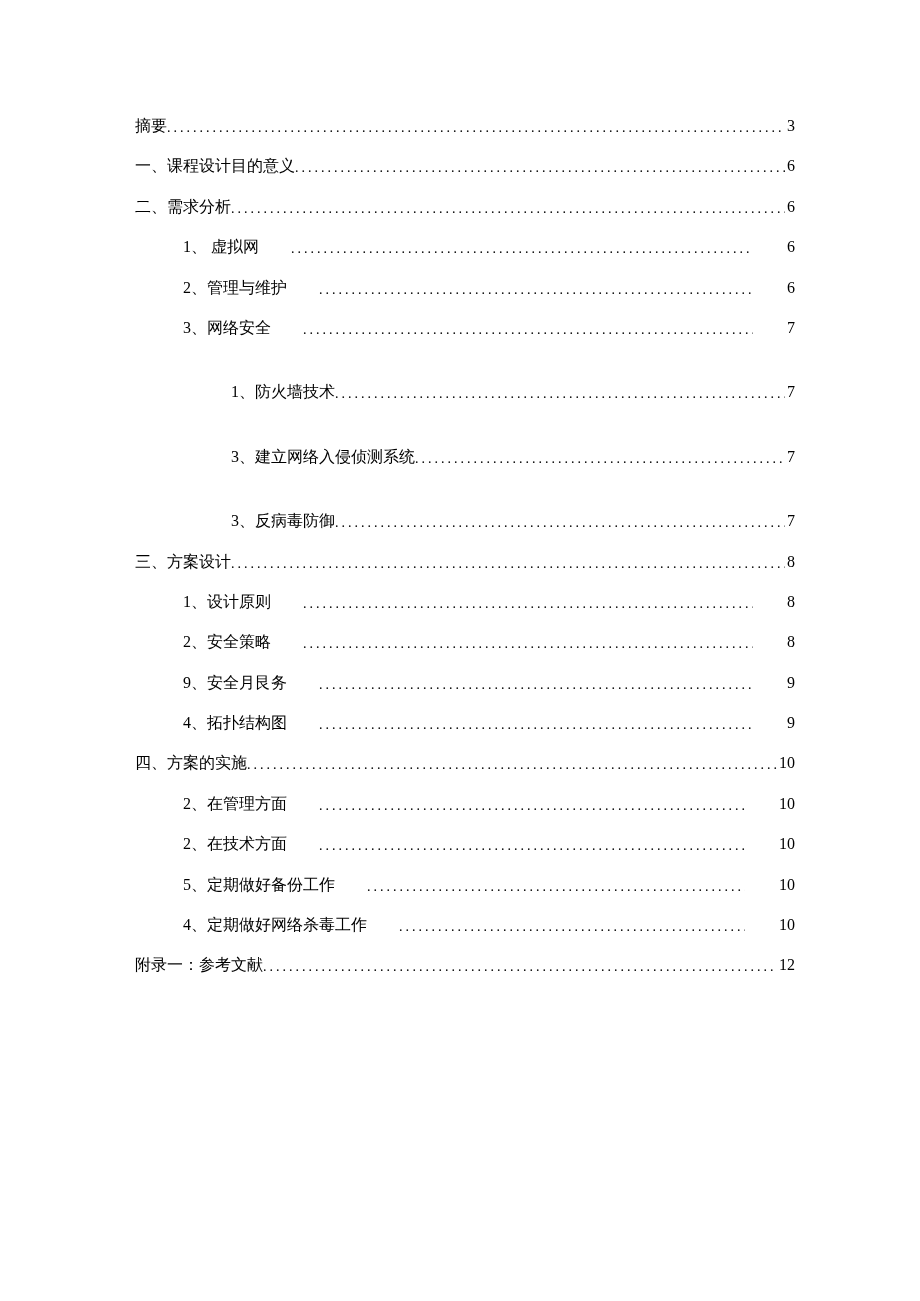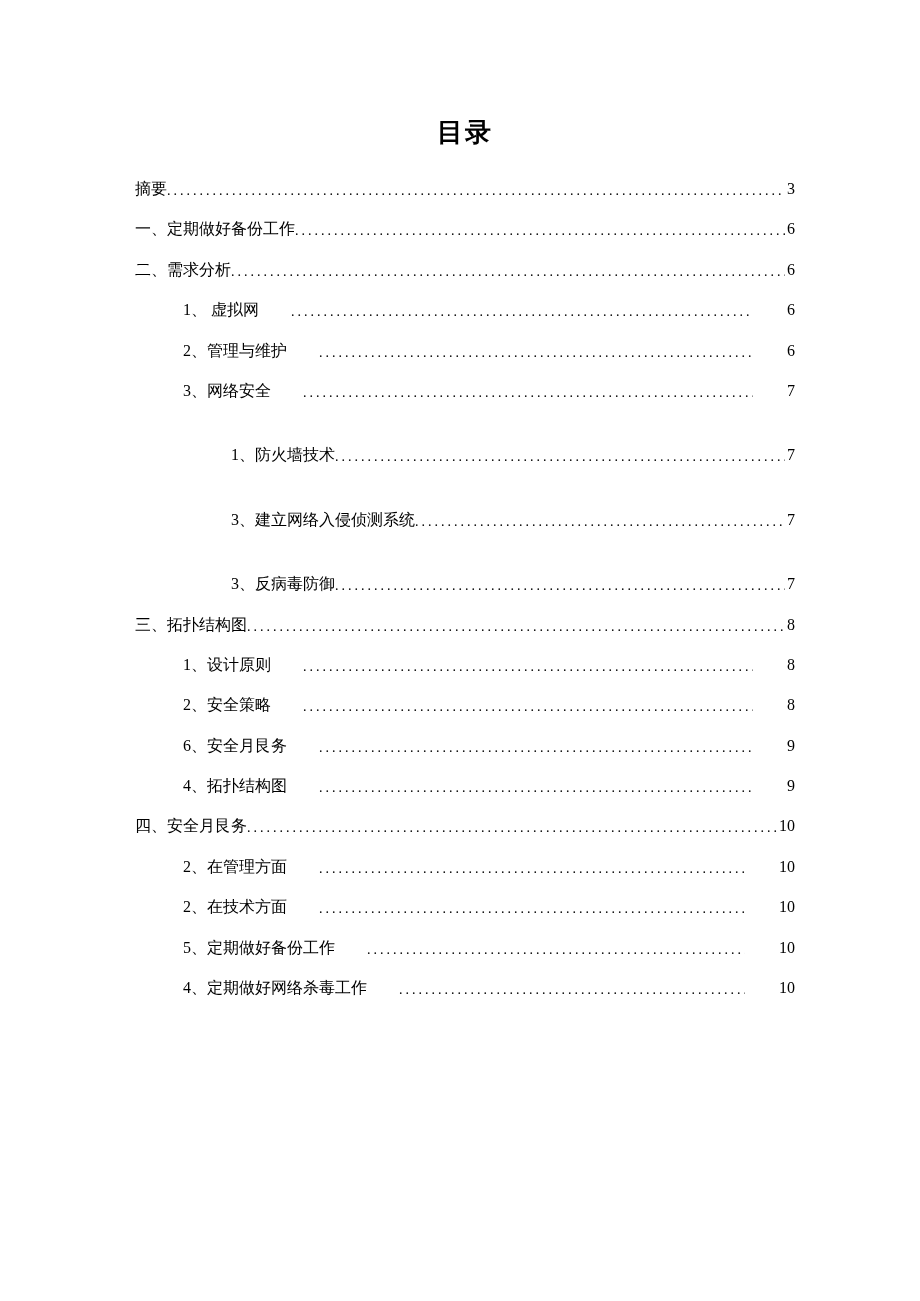--- a/index.html
+++ b/index.html
@@ -52,29 +52,28 @@
       padding-left: 2px;
     }
     .indent-0 { padding-left: 0; }
     .indent-1 { padding-left: 48px; gap: 32px; }
     .indent-2 { padding-left: 96px; margin-top: 42px; }
   </style>
 </head>
 <body>
 
 <div class="page">
-  <h1 class="title">目录</h1>
   <div class="toc-list">
       <div class="toc-entry indent-0">
         <span class="toc-label">摘要</span>
         <span class="toc-dots"></span>
         <span class="toc-page">3</span>
       </div>
       <div class="toc-entry indent-0">
-        <span class="toc-label">一、定期做好备份工作</span>
+        <span class="toc-label">一、课程设计目的意义</span>
         <span class="toc-dots"></span>
         <span class="toc-page">6</span>
       </div>
       <div class="toc-entry indent-0">
         <span class="toc-label">二、需求分析</span>
         <span class="toc-dots"></span>
         <span class="toc-page">6</span>
       </div>
       <div class="toc-entry indent-1">
         <span class="toc-label">1、 虚拟网</span>
@@ -100,46 +99,46 @@
         <span class="toc-label">3、建立网络入侵侦测系统</span>
         <span class="toc-dots"></span>
         <span class="toc-page">7</span>
       </div>
       <div class="toc-entry indent-2">
         <span class="toc-label">3、反病毒防御</span>
         <span class="toc-dots"></span>
         <span class="toc-page">7</span>
       </div>
       <div class="toc-entry indent-0">
-        <span class="toc-label">三、拓扑结构图</span>
+        <span class="toc-label">三、方案设计</span>
         <span class="toc-dots"></span>
         <span class="toc-page">8</span>
       </div>
       <div class="toc-entry indent-1">
         <span class="toc-label">1、设计原则</span>
         <span class="toc-dots"></span>
         <span class="toc-page">8</span>
       </div>
       <div class="toc-entry indent-1">
         <span class="toc-label">2、安全策略</span>
         <span class="toc-dots"></span>
         <span class="toc-page">8</span>
       </div>
       <div class="toc-entry indent-1">
-        <span class="toc-label">6、安全月艮务</span>
+        <span class="toc-label">9、安全月艮务</span>
         <span class="toc-dots"></span>
         <span class="toc-page">9</span>
       </div>
       <div class="toc-entry indent-1">
         <span class="toc-label">4、拓扑结构图</span>
         <span class="toc-dots"></span>
         <span class="toc-page">9</span>
       </div>
       <div class="toc-entry indent-0">
-        <span class="toc-label">四、安全月艮务 </span>
+        <span class="toc-label">四、方案的实施 </span>
         <span class="toc-dots"></span>
         <span class="toc-page">10</span>
       </div>
       <div class="toc-entry indent-1">
         <span class="toc-label">2、在管理方面</span>
         <span class="toc-dots"></span>
         <span class="toc-page">10</span>
       </div>
       <div class="toc-entry indent-1">
         <span class="toc-label">2、在技术方面</span>
@@ -149,14 +148,19 @@
       <div class="toc-entry indent-1">
         <span class="toc-label">5、定期做好备份工作</span>
         <span class="toc-dots"></span>
         <span class="toc-page">10</span>
       </div>
       <div class="toc-entry indent-1">
         <span class="toc-label">4、定期做好网络杀毒工作</span>
         <span class="toc-dots"></span>
         <span class="toc-page">10</span>
       </div>
+      <div class="toc-entry indent-0">
+        <span class="toc-label">附录一：参考文献 </span>
+        <span class="toc-dots"></span>
+        <span class="toc-page">12</span>
+      </div>
     </div>
 </div>
 
 </body></html>

